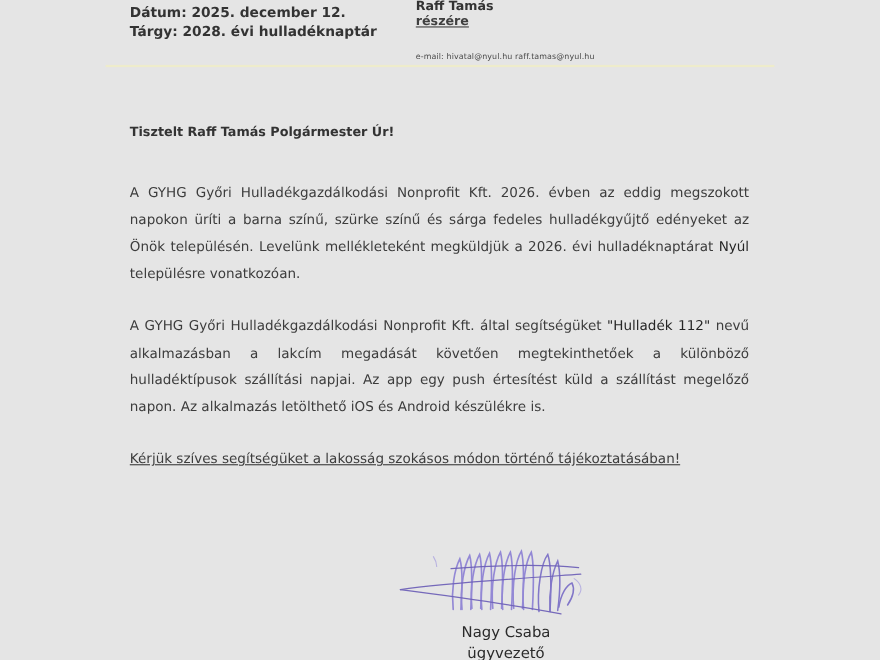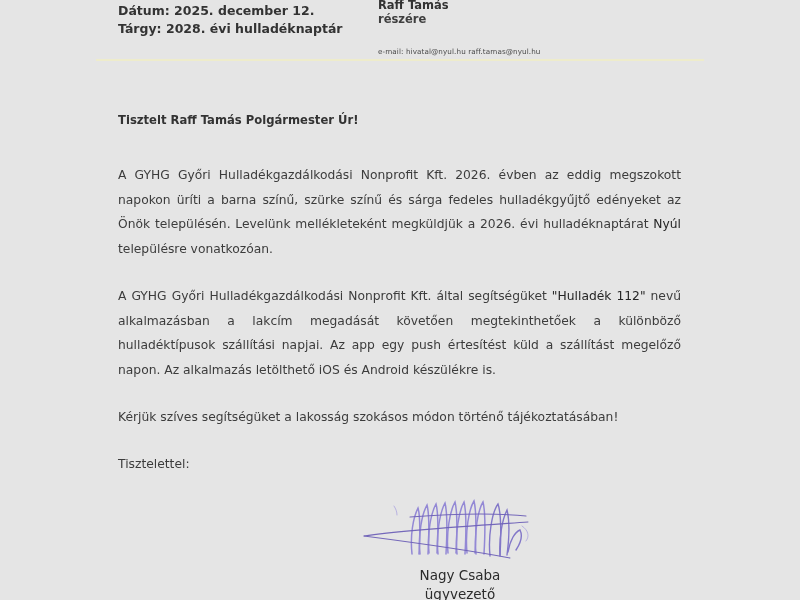--- a/index.html
+++ b/index.html
@@ -59,20 +59,21 @@
   .header-right .hr-line {
     font-size: 11.5px;
     font-weight: bold;
     color: #333333;
     line-height: 14px;
     white-space: nowrap;
   }
   .header-right .hr-soft {
     font-weight: bold;
     color: #3f3f3f;
+    text-decoration: underline;
   }
   .header-right .hr-email {
     font-size: 7.2px;
     font-weight: normal;
     color: #4a4a4a;
     line-height: 11px;
     margin-top: 20px;
     letter-spacing: 0.1px;
     white-space: nowrap;
   }
@@ -105,21 +106,21 @@
 
   p.para {
     font-size: 12.3px;
     font-weight: normal;
     color: #3c3c3c;
     line-height: 24.5px;
     margin: 0 0 23px 0;
     text-align: justify;
     text-justify: inter-word;
   }
-  p.para:last-of-type { margin-bottom: 0; }
+  p.para:last-of-type { margin-bottom: 0; text-decoration: underline; }
   p.para.noj { text-align: left; }
 
   p.para b { font-weight: normal; color: #252525; }
 
   .closing {
     font-size: 12.3px;
     color: #3c3c3c;
     line-height: 24.5px;
     margin: 0;
   }
@@ -186,21 +187,20 @@
   <div class="divider"></div>
 
   <div class="content">
 
     <div class="salutation">Tisztelt Raff Tamás Polgármester Úr!</div>
 
     <p class="para"><span>A GYHG Győri Hulladékgazdálkodási Nonprofit Kft. 2026. évben az eddig megszokott napokon üríti a barna színű, szürke színű és sárga fedeles hulladékgyűjtő edényeket az Önök településén. Levelünk mellékleteként megküldjük a 2026. évi hulladéknaptárat </span><b>Nyúl</b><span> településre vonatkozóan.</span></p>
     <p class="para"><span>A GYHG Győri Hulladékgazdálkodási Nonprofit Kft. által segítségüket </span><b>"Hulladék 112"</b><span> nevű alkalmazásban a lakcím megadását követően megtekinthetőek a különböző hulladéktípusok szállítási napjai. Az app egy push értesítést küld a szállítást megelőző napon. Az alkalmazás letölthető iOS és Android készülékre is.</span></p>
     <p class="para noj"><span>Kérjük szíves segítségüket a lakosság szokásos módon történő tájékoztatásában!</span></p>
 
-    <div class="closing" style="margin-top:22px;">Tisztelettel:</div>
   </div>
 
   <div class="sig-block">
 
     <svg class="sig-scribble" viewBox="0 0 220 66" aria-hidden="true">
       <g fill="none" stroke="#8b7fd4" stroke-width="1.5" stroke-linecap="round" opacity="0.9">
         <path d="M62 58 C60 40 63 22 68 12 C71 22 70 40 69 58"></path>
         <path d="M70 58 C68 38 72 18 77 9 C80 20 79 40 78 58"></path>
         <path d="M79 57 C77 37 81 17 86 8 C89 19 88 39 87 57"></path>
         <path d="M88 58 C86 38 90 16 95 7 C98 19 97 40 96 58"></path>

